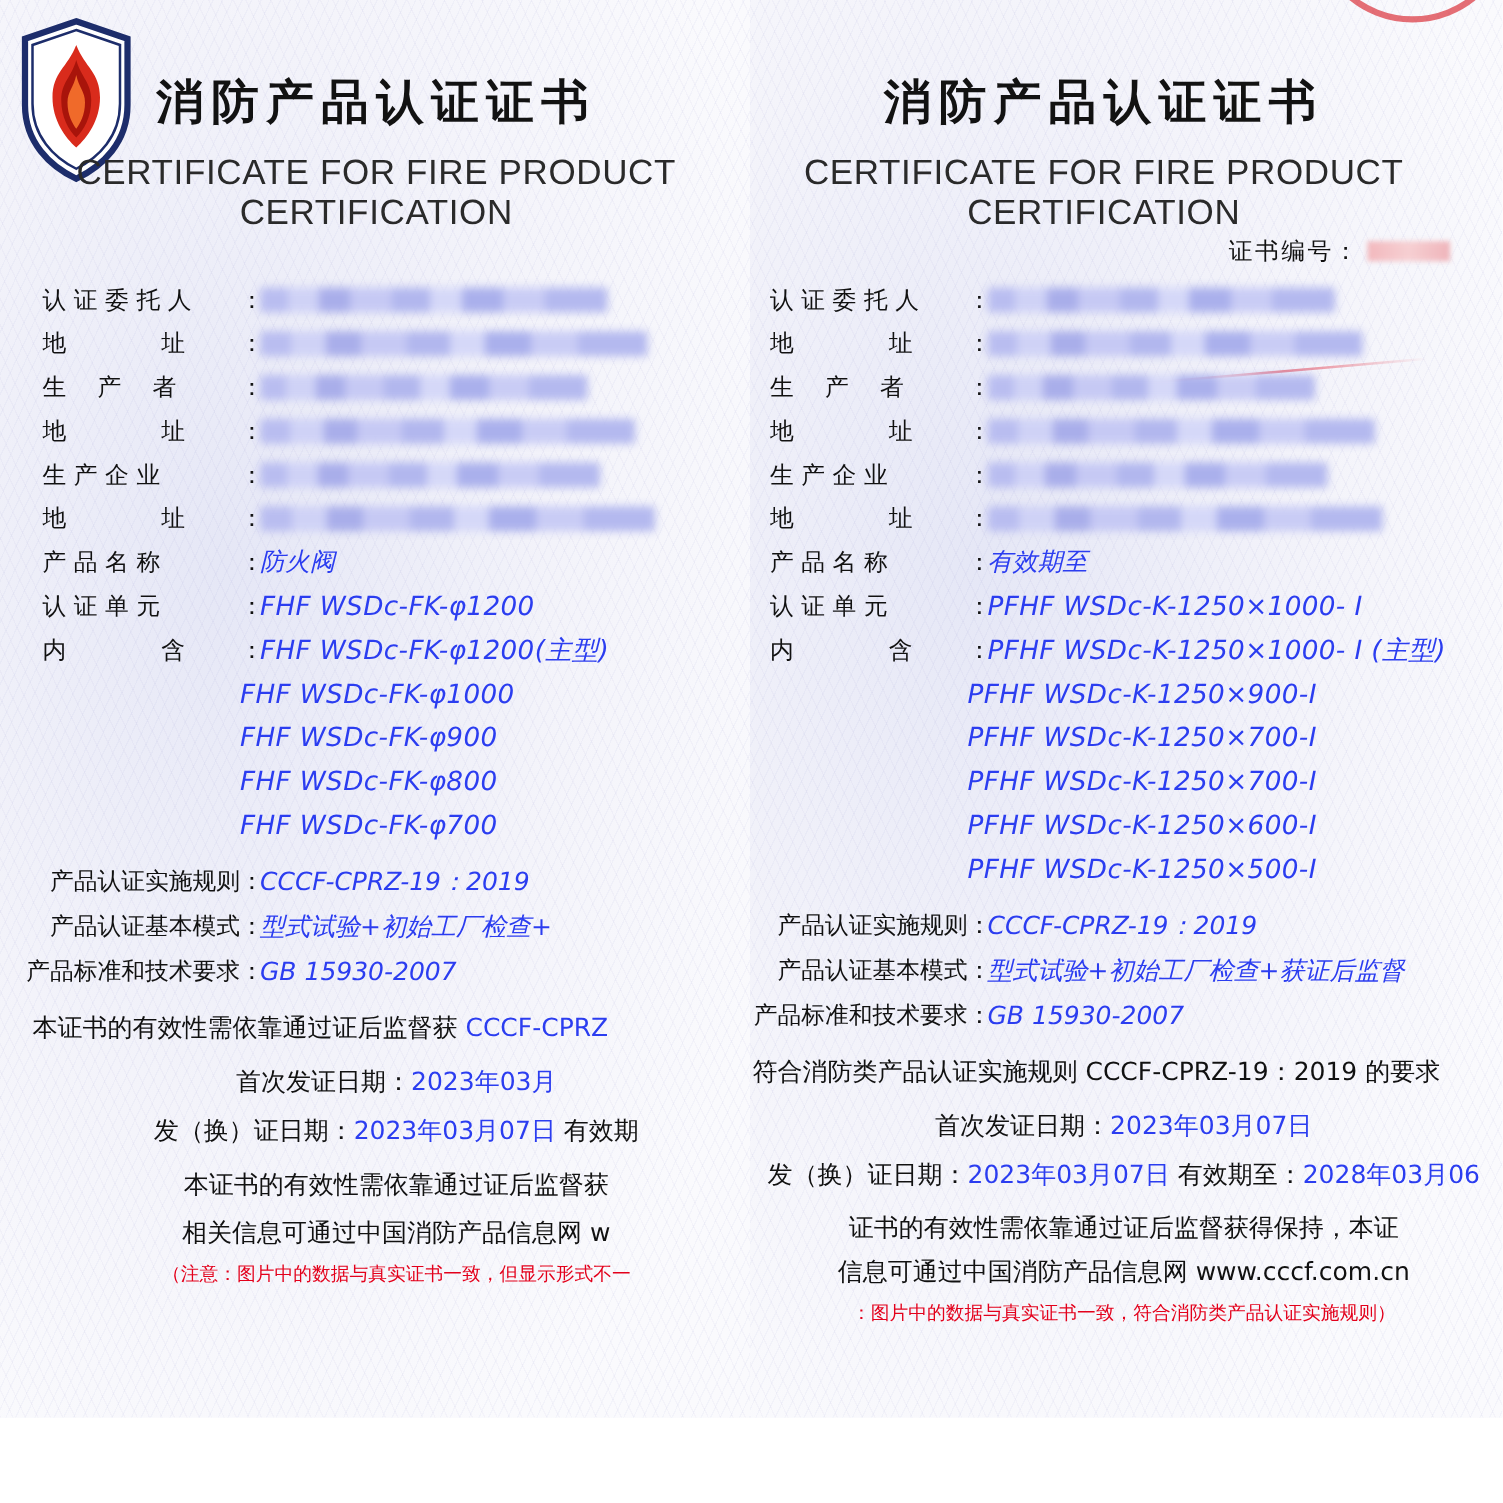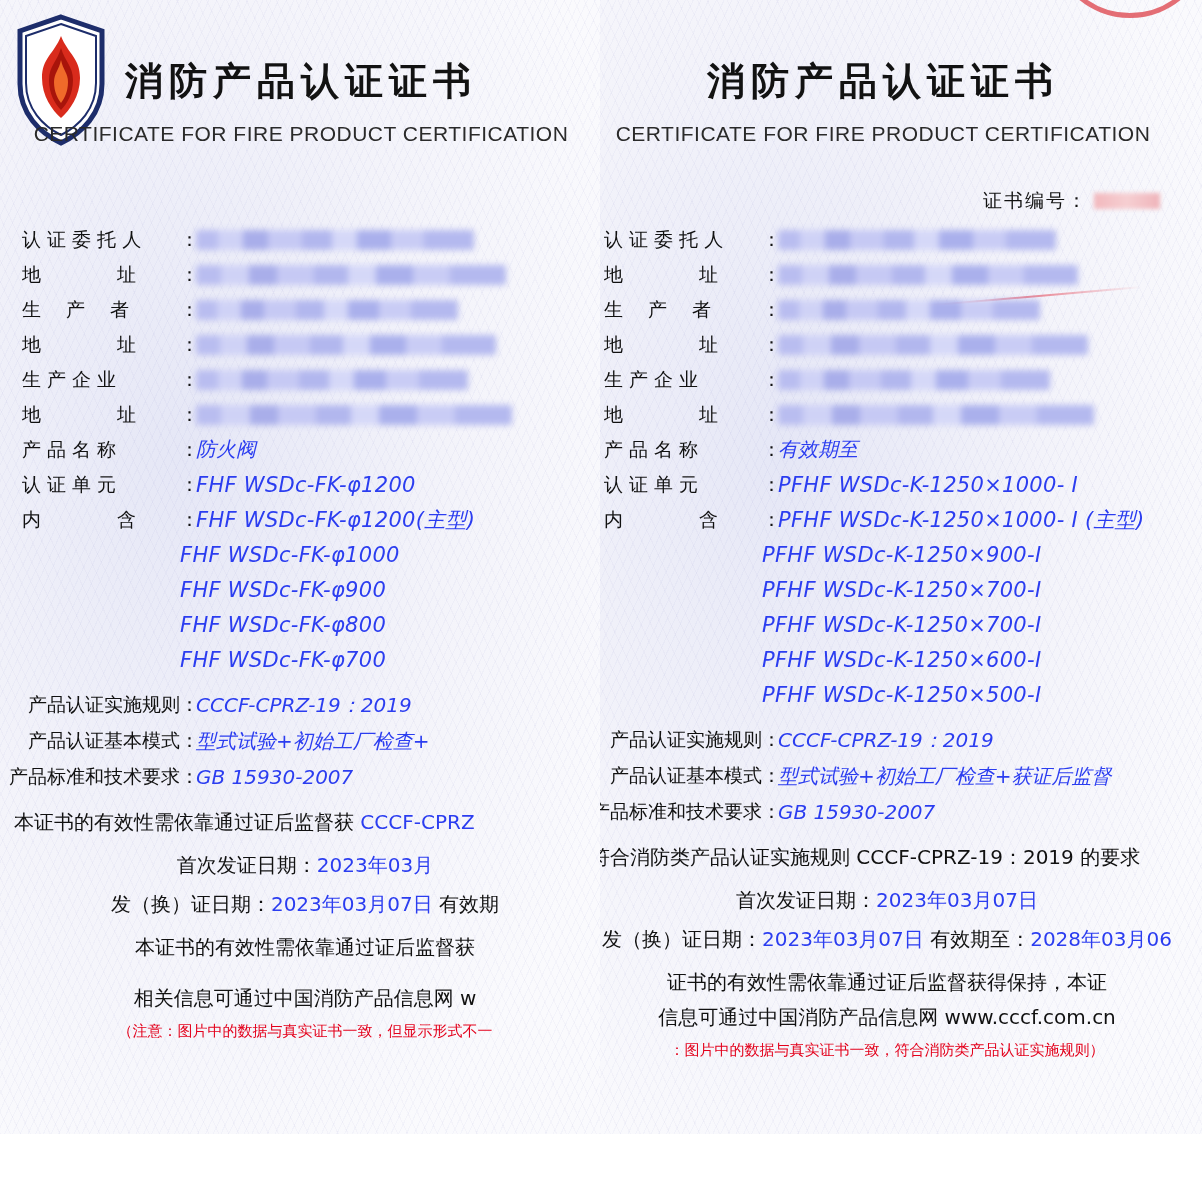--- a/index.html
+++ b/index.html
@@ -56,35 +56,35 @@
   .title-cn{
     position:absolute;left:0;right:0;top:56px;
     text-align:center;
     font-family:"DejaVu Sans", sans-serif;
     font-size:38px;font-weight:700;letter-spacing:6px;
     color:#121212;
   }
   .title-en{
     position:absolute;left:0;right:0;top:122px;
     text-align:center;
-    font-size:21px;letter-spacing:0.5px;color:#2a2a2a;
+    font-size:28px;letter-spacing:0.5px;color:#2a2a2a;
     font-family:"Liberation Sans", sans-serif;
   }
   .cert-no{
     position:absolute;right:24px;top:188px;
     font-size:19px;color:#111;letter-spacing:2px;
     font-family:"DejaVu Sans", sans-serif;
   }
   .cert-no .redact{
     display:inline-block;width:66px;height:16px;vertical-align:-2px;
     background:linear-gradient(90deg,#f2b8bd,#f6cfd2,#efb4ba);
     filter:blur(2.2px);margin-left:6px;
   }
 
-  .rows{position:absolute;left:4px;top:222px;width:602px;}
+  .rows{position:absolute;left:16px;top:222px;width:602px;}
   .row{display:flex;align-items:center;height:35px;}
   .lbl{
     width:176px;text-align:justify;
     font-family:"DejaVu Sans", sans-serif;
     font-size:19px;color:#111;
     padding-left:18px;box-sizing:border-box;
     white-space:nowrap;
   }
   .colon{width:16px;font-size:19px;color:#111;font-family:"DejaVu Sans",sans-serif;}
   .val{
@@ -260,21 +260,21 @@
 
         <div class="dates" style="margin-top:16px">
           <span>首次发证日期：</span><span class="b">2023年03月</span>
         </div>
         <div class="dates" style="margin-top:12px">
           <span>发（换）证日期：</span><span class="b">2023年03月07日</span>
           <span>有效期</span>
         </div>
 
         <div class="footer-note" style="margin-top:16px">本证书的有效性需依靠通过证后监督获</div>
-        <div class="footer-note" style="margin-top:24px">相关信息可通过中国消防产品信息网 w</div>
+        <div class="footer-note" style="margin-top:12px">相关信息可通过中国消防产品信息网 w</div>
         <div class="warning" style="margin-top:10px">（注意：图片中的数据与真实证书一致，但显示形式不一</div>
       </div>
     </div>
   </div>
 
   <div class="cert right">
     <div class="inner">
       <div class="guilloche"></div>
       <div class="border-band"></div>
       <div class="pinkline"></div>

